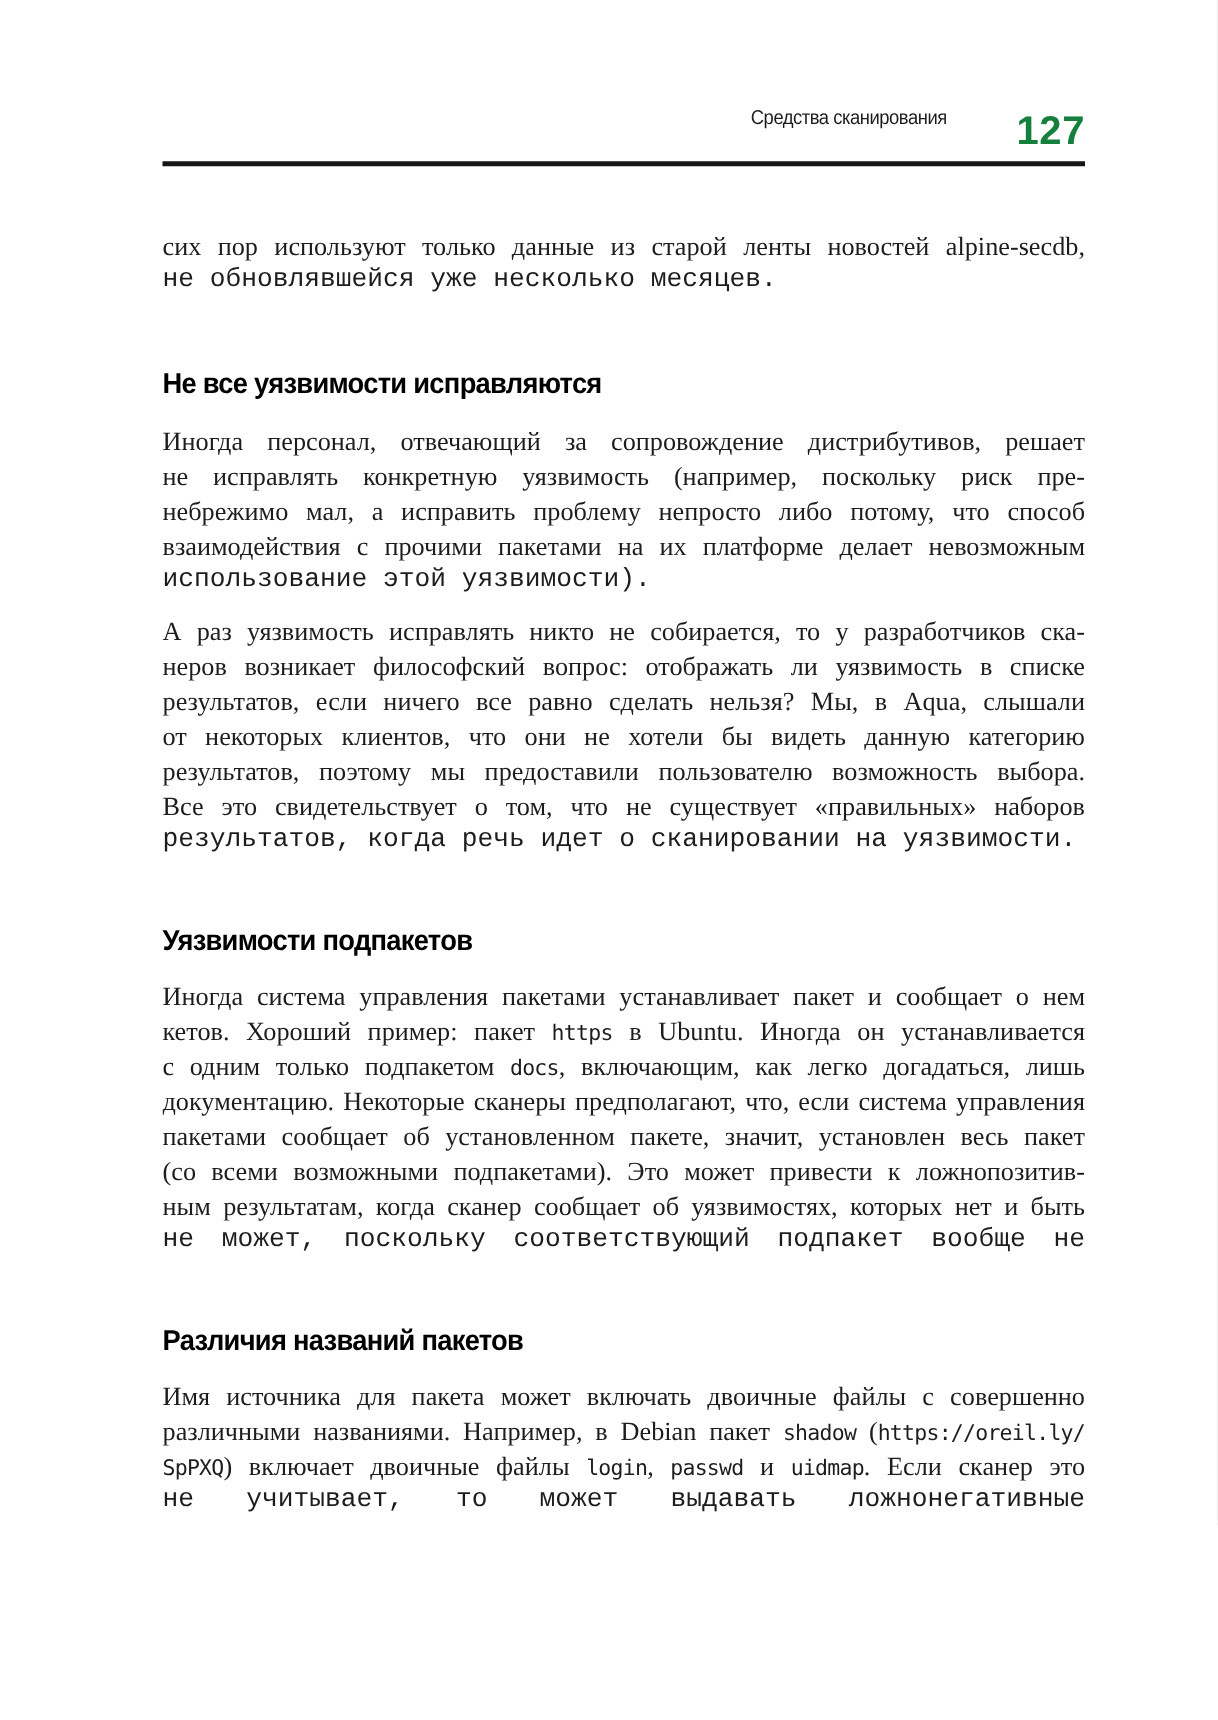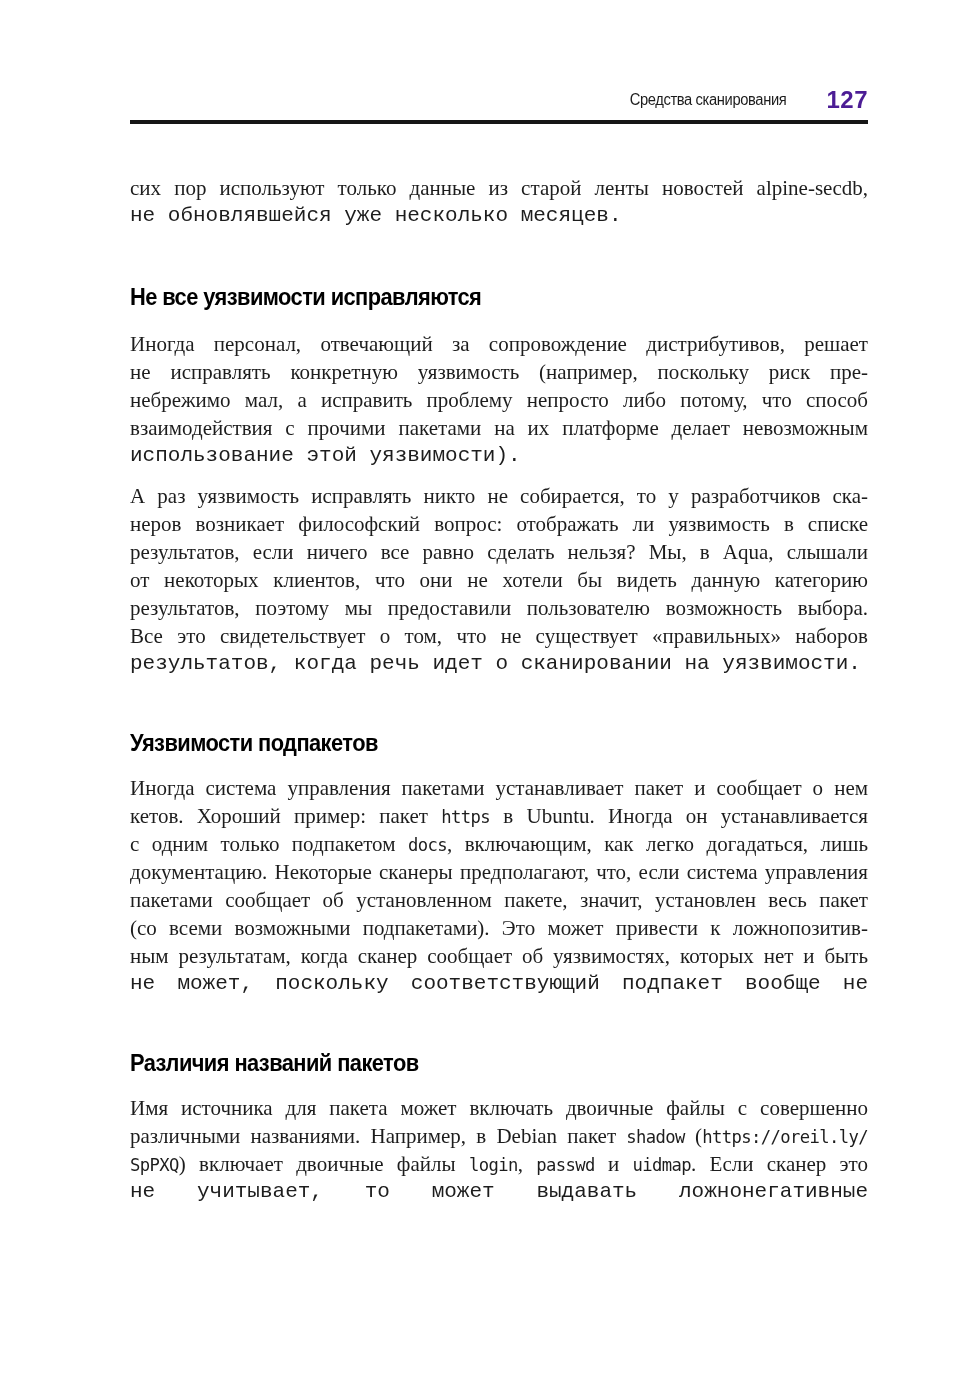--- a/index.html
+++ b/index.html
@@ -17,37 +17,37 @@
     position: absolute;
     left: 130px;
     width: 738px;
     top: 0;
   }
   
   .running-head {
     margin-top: 86px;
     display: flex;
     justify-content: flex-end;
-    align-items: center;
-    gap: 40px;
+    align-items: flex-start;
+    gap: 56px;
   }
   .rh-title {
     font-family: "Liberation Sans", sans-serif;
     font-size: 16px;
     letter-spacing: -0.4px;
     color: #1c1c1c;
     transform: scaleX(0.92);
     transform-origin: right center;
   }
   .rh-num {
     font-family: "Liberation Sans", sans-serif;
     font-weight: 700;
-    font-size: 24px;
+    font-size: 32px;
     letter-spacing: 0.5px;
-    color: #4c1d95;
+    color: #15803d;
   }
   .rule {
     margin-top: 6px;
     height: 4px;
     background: #161616;
   }
   
   .para {
     font-family: "Liberation Serif", "DejaVu Serif", serif;
     font-size: 21px;

